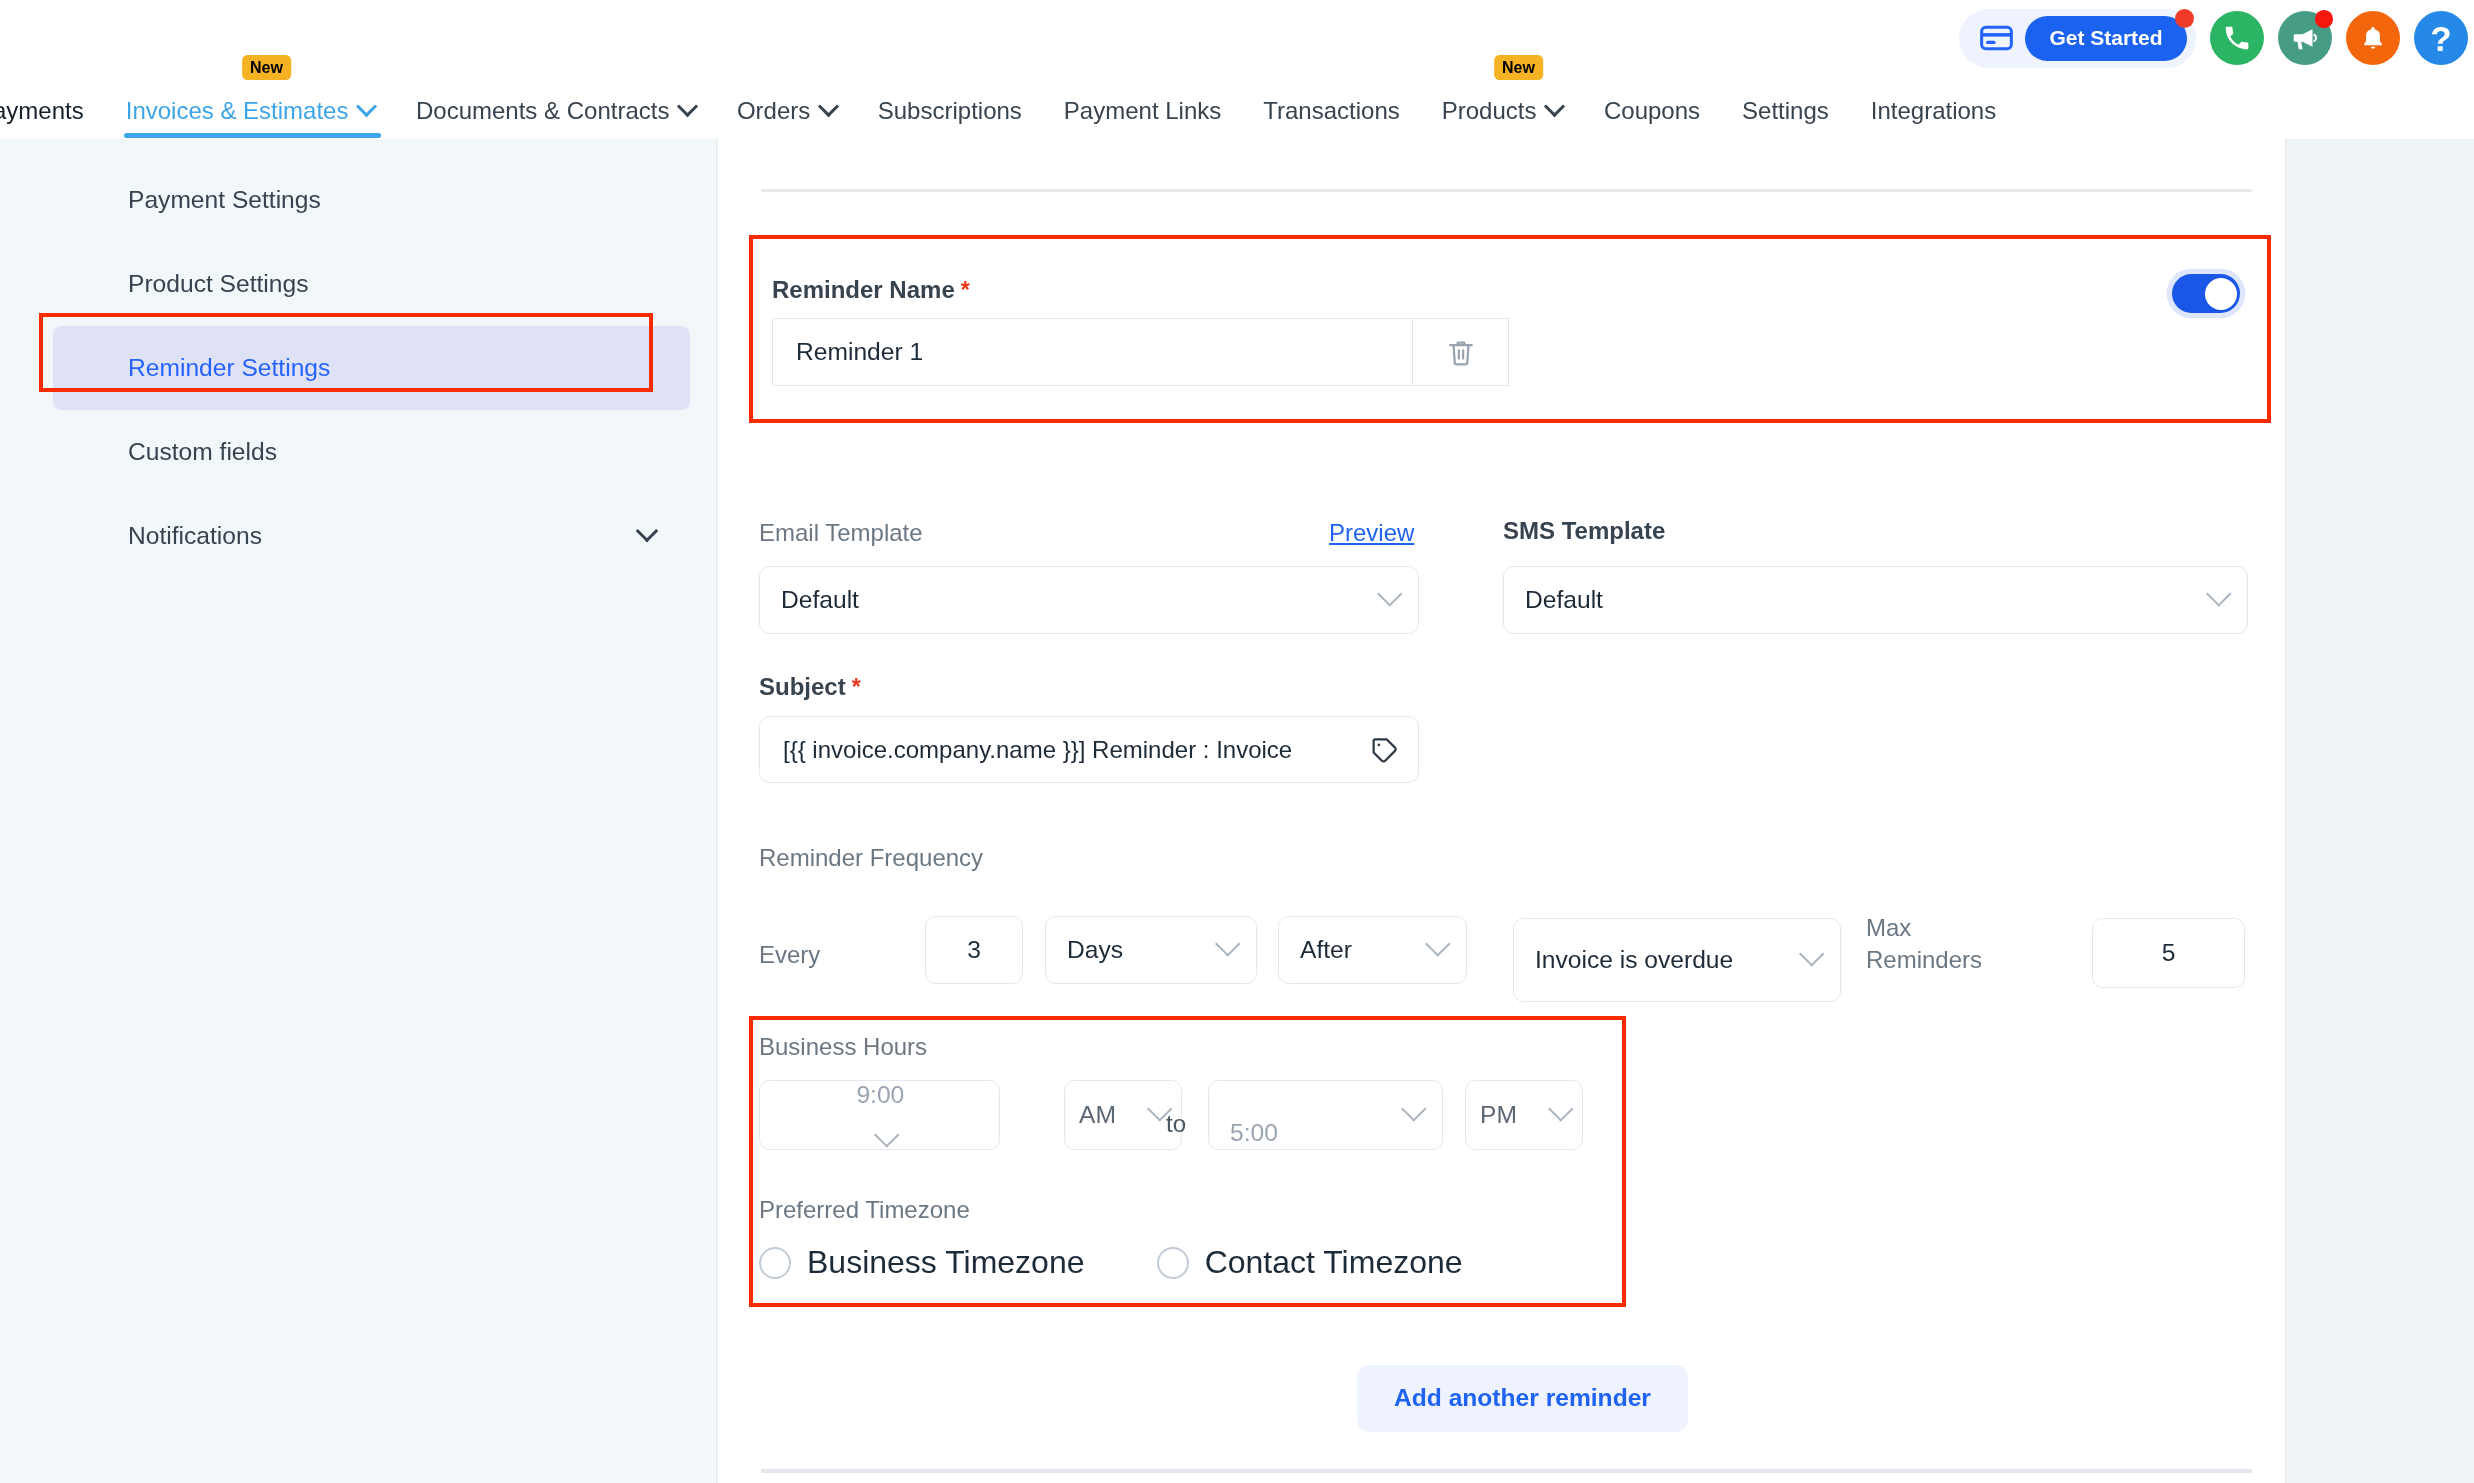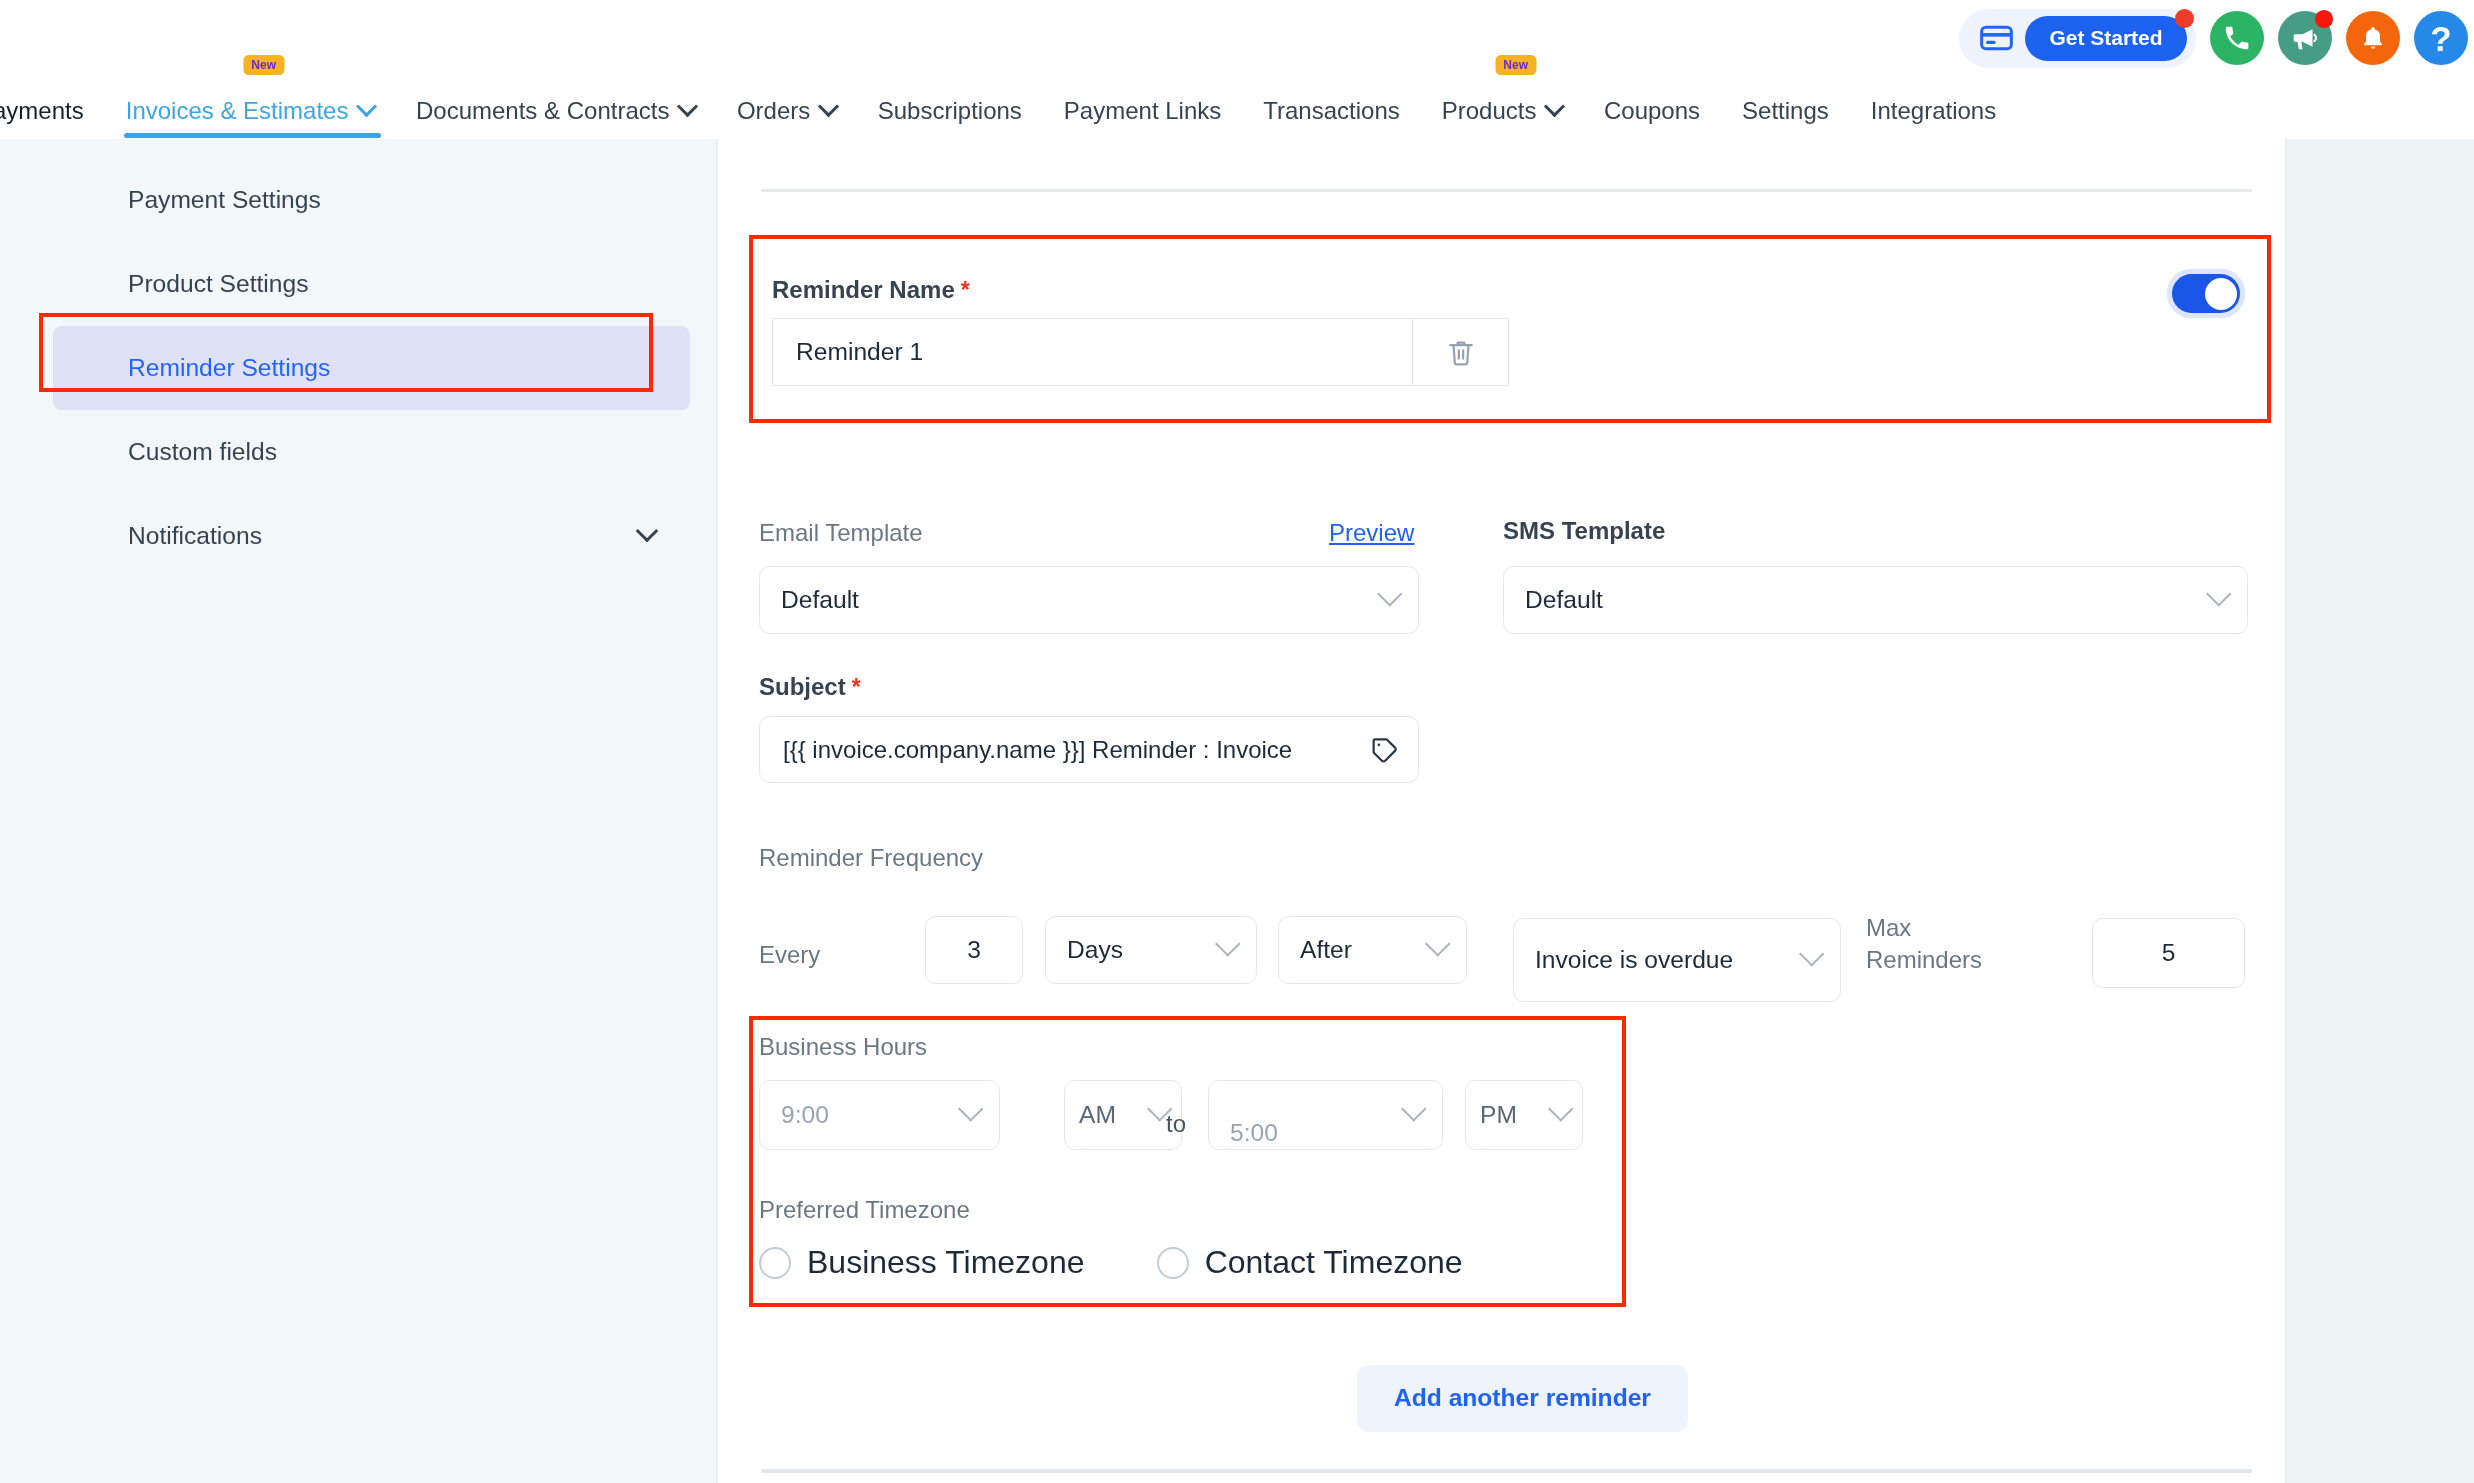--- a/index.html
+++ b/index.html
@@ -66,21 +66,21 @@
     content:""; position: absolute; left: 19.3px; right: 14px; bottom: 0;
     height: 5.3px; background: #3ca4e8; border-radius: 2.6px;
   }
   .chev {
     display:inline-block; width: 15px; height: 15px;
     border-right: 3.1px solid currentColor; border-bottom: 3.1px solid currentColor;
     transform: rotate(45deg) translate(-3.5px,-3.5px);
   }
   .newbadge {
     position: absolute; top: -29px; left: 50%; transform: translateX(-16%);
-    background: #f5b324; color: #6d28d9; font-size: 12px; font-weight: 700;
+    background: #f5b324; color: #000000; font-size: 16px; font-weight: 700;
     padding: 2.6px 8px; border-radius: 5.3px; line-height: 1.25;
   }
 
   
   .sidebar {
     position: absolute; left: 0; top: 139px; width: 717px; height: 1345px;
     background: #f2f7fa; border-right: 0.9px solid #e3e9ee;
     padding-top: 19.3px;
   }
   .side-item {
@@ -181,21 +181,21 @@
   .freq-every { position: absolute; left: 759px; top: 941px; }
   .f-num  { position: absolute; left: 925px; top: 916px; width: 98px; height: 68px; justify-content:center; }
   .f-days { position: absolute; left: 1045px; top: 916px; width: 212px; height: 68px; }
   .f-after{ position: absolute; left: 1278px; top: 916px; width: 189px; height: 68px; }
   .f-cond { position: absolute; left: 1513px; top: 918px; width: 328px; height: 84px; }
   .f-maxlbl { position: absolute; left: 1866px; top: 912px; width: 132px; line-height: 1.35; }
   .f-max  { position: absolute; left: 2092px; top: 918px; width: 153px; height: 70px; justify-content:center; }
 
   
   .bh-title { position: absolute; left: 759px; top: 1033px; }
-  .bh-from  { position: absolute; left: 759px; top: 1080px; width: 241px; height: 70px; }
+  .bh-from  { position: absolute; left: 759px; top: 1080px; width: 241px; height: 70px; flex-direction: column; }
   .bh-ampm1 { position: absolute; left: 1022px; top: 1080px; width: 118px; height: 70px; margin-left: 42px; }
   .bh-to    { position: absolute; left: 1166px; top: 1110px; font-size: 24px; color: #4a5662; }
   .bh-from2 { position: absolute; left: 1208px; top: 1080px; width: 235px; height: 70px; }
   .bh-ampm2 { position: absolute; left: 1465px; top: 1080px; width: 118px; height: 70px; }
   .tz-title { position: absolute; left: 759px; top: 1196px; }
   .tz-row   { position: absolute; left: 759px; top: 1244px; display: flex; align-items: center; gap: 24.6px; }
   .radio {
     width: 32px; height: 32px; border-radius: 50%;
     border: 2.6px solid #c2cbd4; background: #fff; cursor: pointer; flex: 0 0 auto;
   }

